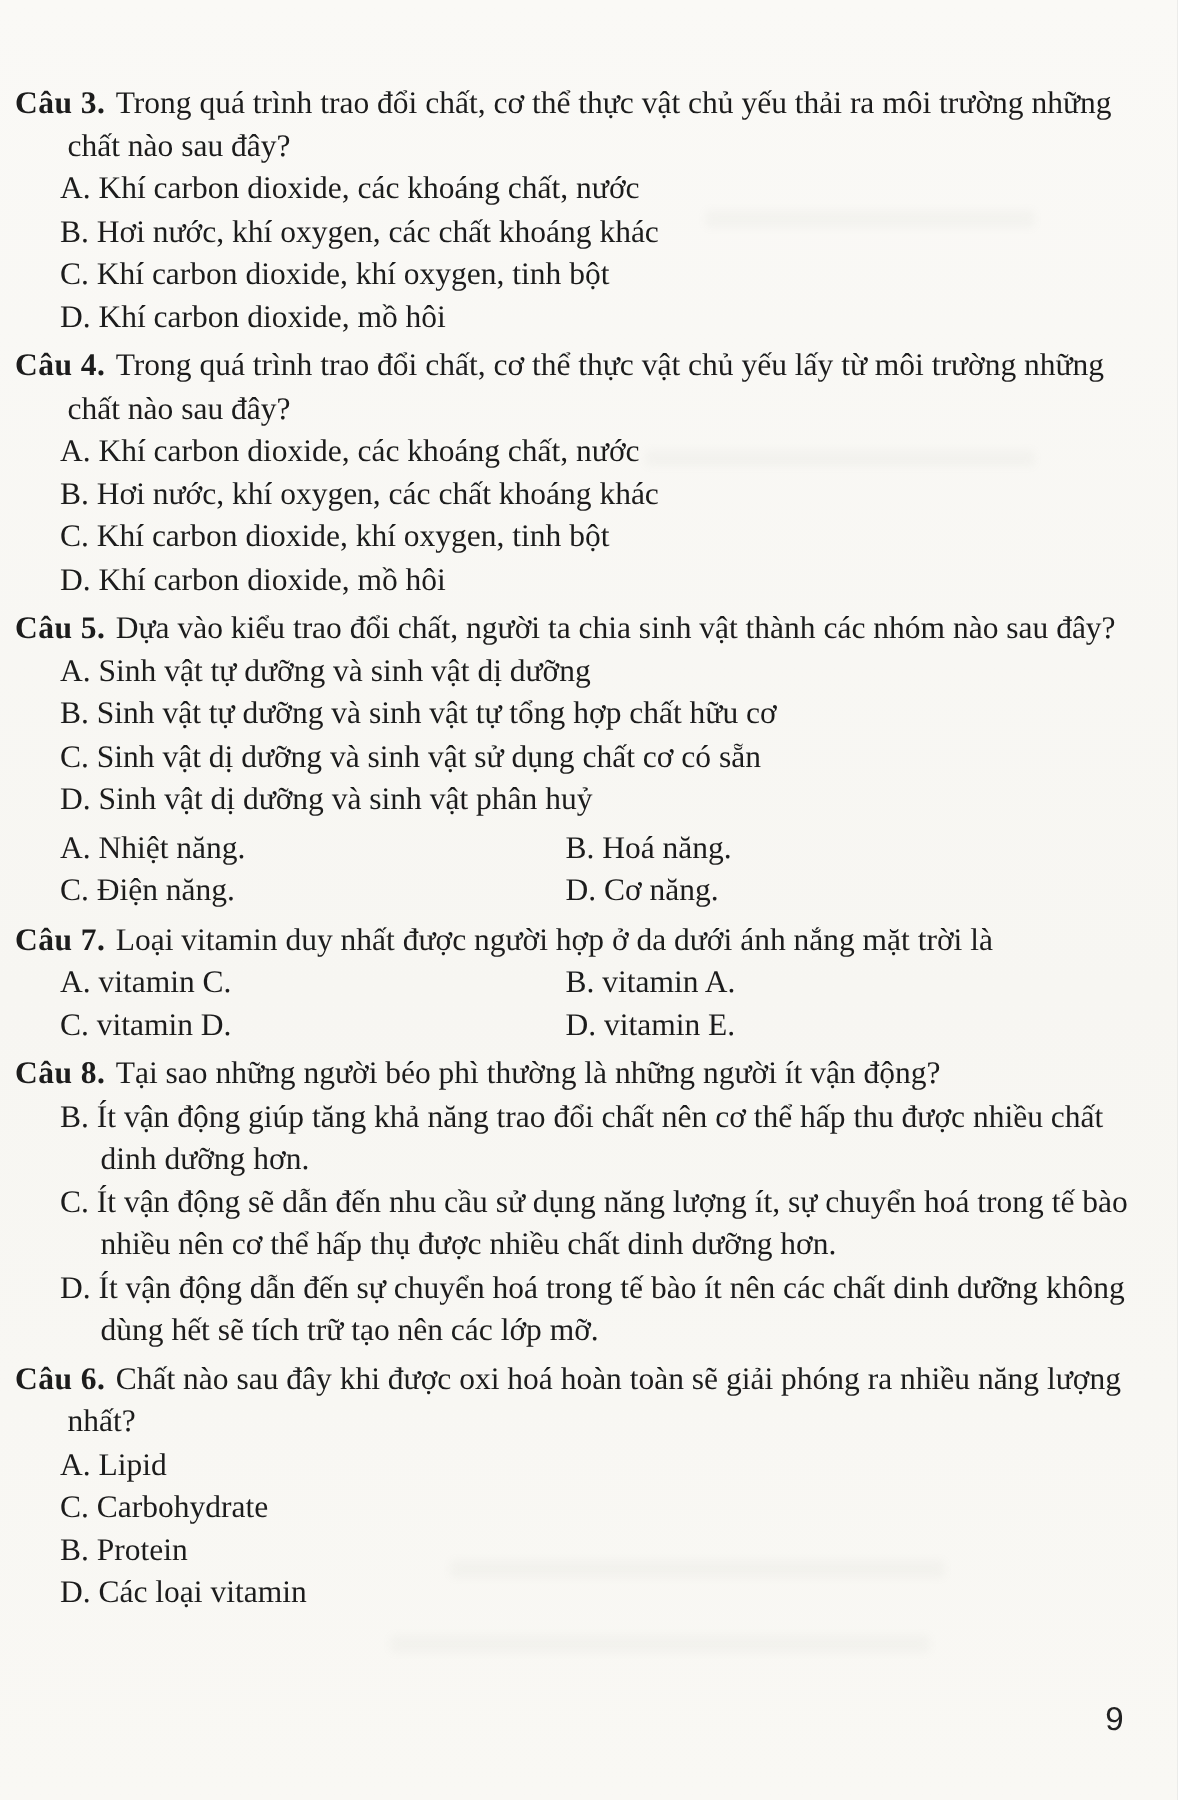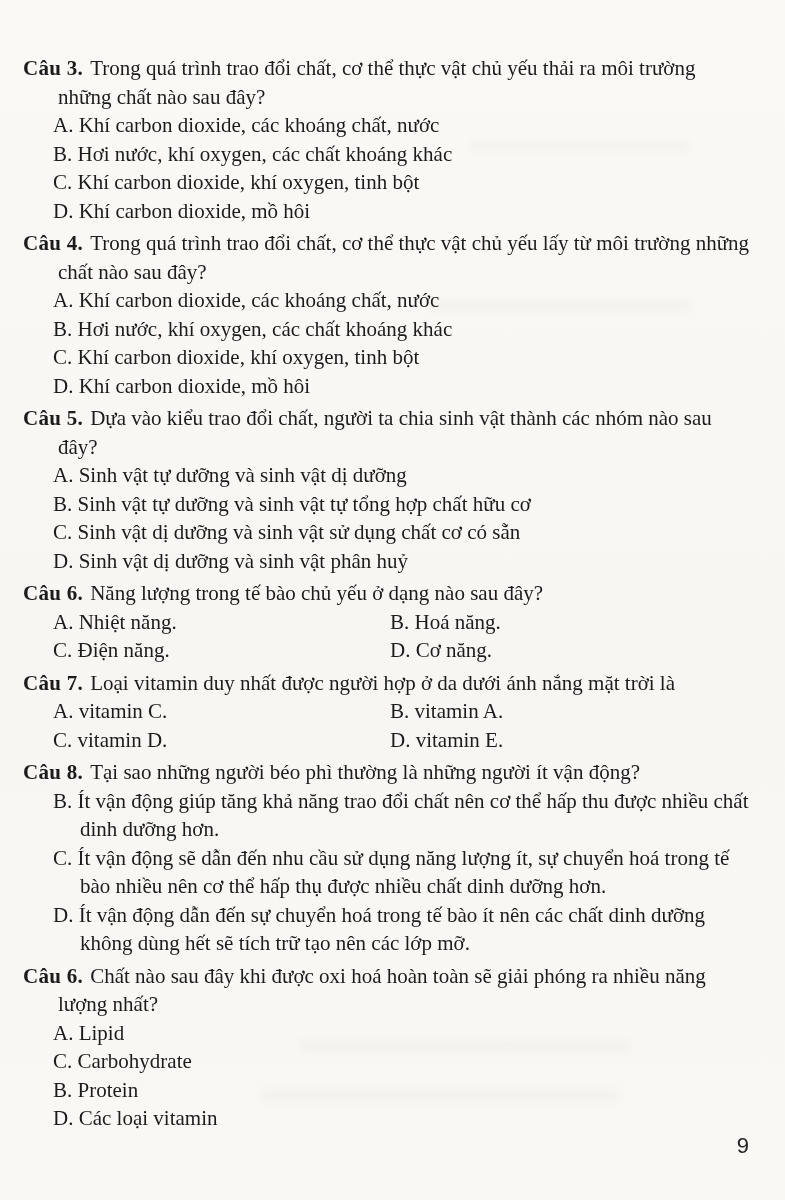--- a/index.html
+++ b/index.html
@@ -10,21 +10,21 @@
   .page {
     position: relative;
     width: 785px;
     height: 1200px;
     background: linear-gradient(180deg, #faf9f6 0%, #f7f6f2 55%, #f9f8f4 100%);
     color: #1c1c1c;
     font-family: "Liberation Serif", "DejaVu Serif", serif;
     font-size: 21px;
     line-height: 28.5px;
     box-sizing: border-box;
-    padding: 54px 32px 0 23px;
+    padding: 54px 32px 0 10px;
     overflow: hidden;
   }
   .question { margin: 0 0 4px 0; }
   .q-head {
     margin: 0;
     padding-left: 35px;
     text-indent: -35px;
   }
   .q-label {
     font-weight: 700;
@@ -97,21 +97,20 @@
     <p class="q-head"><span class="q-label">Câu 5.</span><span>Dựa vào kiểu trao đổi chất, người ta chia sinh vật thành các nhóm nào sau đây?</span></p>
     <div class="options">
       <div class="option">A. Sinh vật tự dưỡng và sinh vật dị dưỡng</div>
       <div class="option">B. Sinh vật tự dưỡng và sinh vật tự tổng hợp chất hữu cơ</div>
       <div class="option">C. Sinh vật dị dưỡng và sinh vật sử dụng chất cơ có sẵn</div>
       <div class="option">D. Sinh vật dị dưỡng và sinh vật phân huỷ</div>
     </div>
   </div>
 
   <div class="question">
-    <p class="q-head"><span class="q-label">Câu 6.</span><span>Năng lượng trong tế bào chủ yếu ở dạng nào sau đây?</span></p>
     <div class="options two-col">
       <div class="option">A. Nhiệt năng.</div>
       <div class="option">B. Hoá năng.</div>
       <div class="option">C. Điện năng.</div>
       <div class="option">D. Cơ năng.</div>
     </div>
   </div>
 
   <div class="question">
     <p class="q-head"><span class="q-label">Câu 7.</span><span>Loại vitamin duy nhất được người hợp ở da dưới ánh nắng mặt trời là</span></p>

